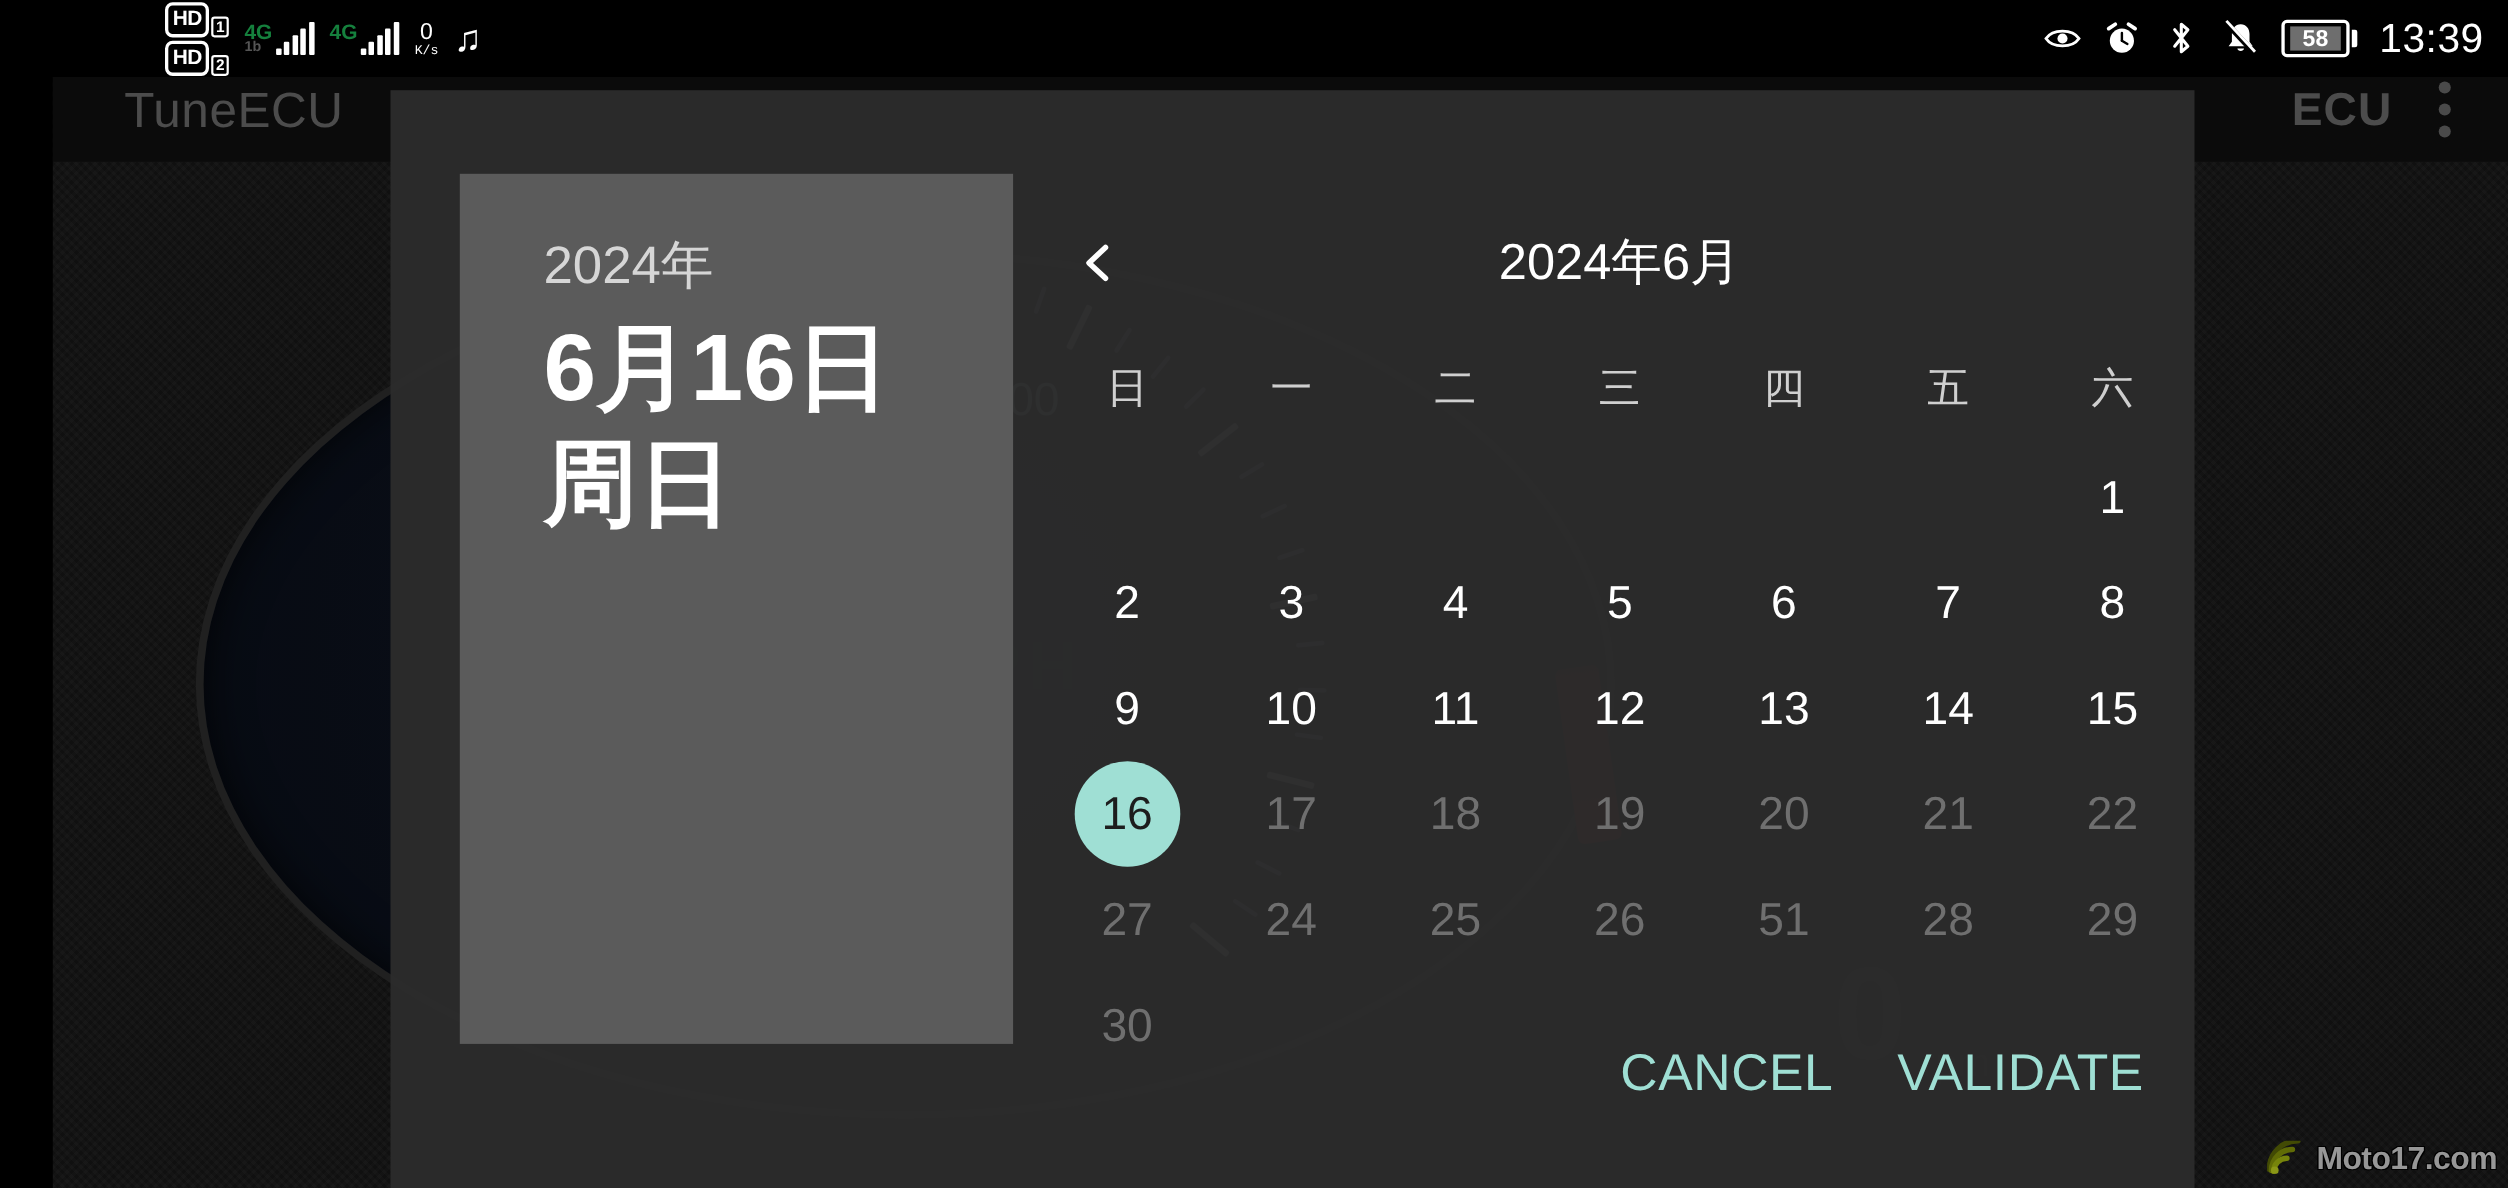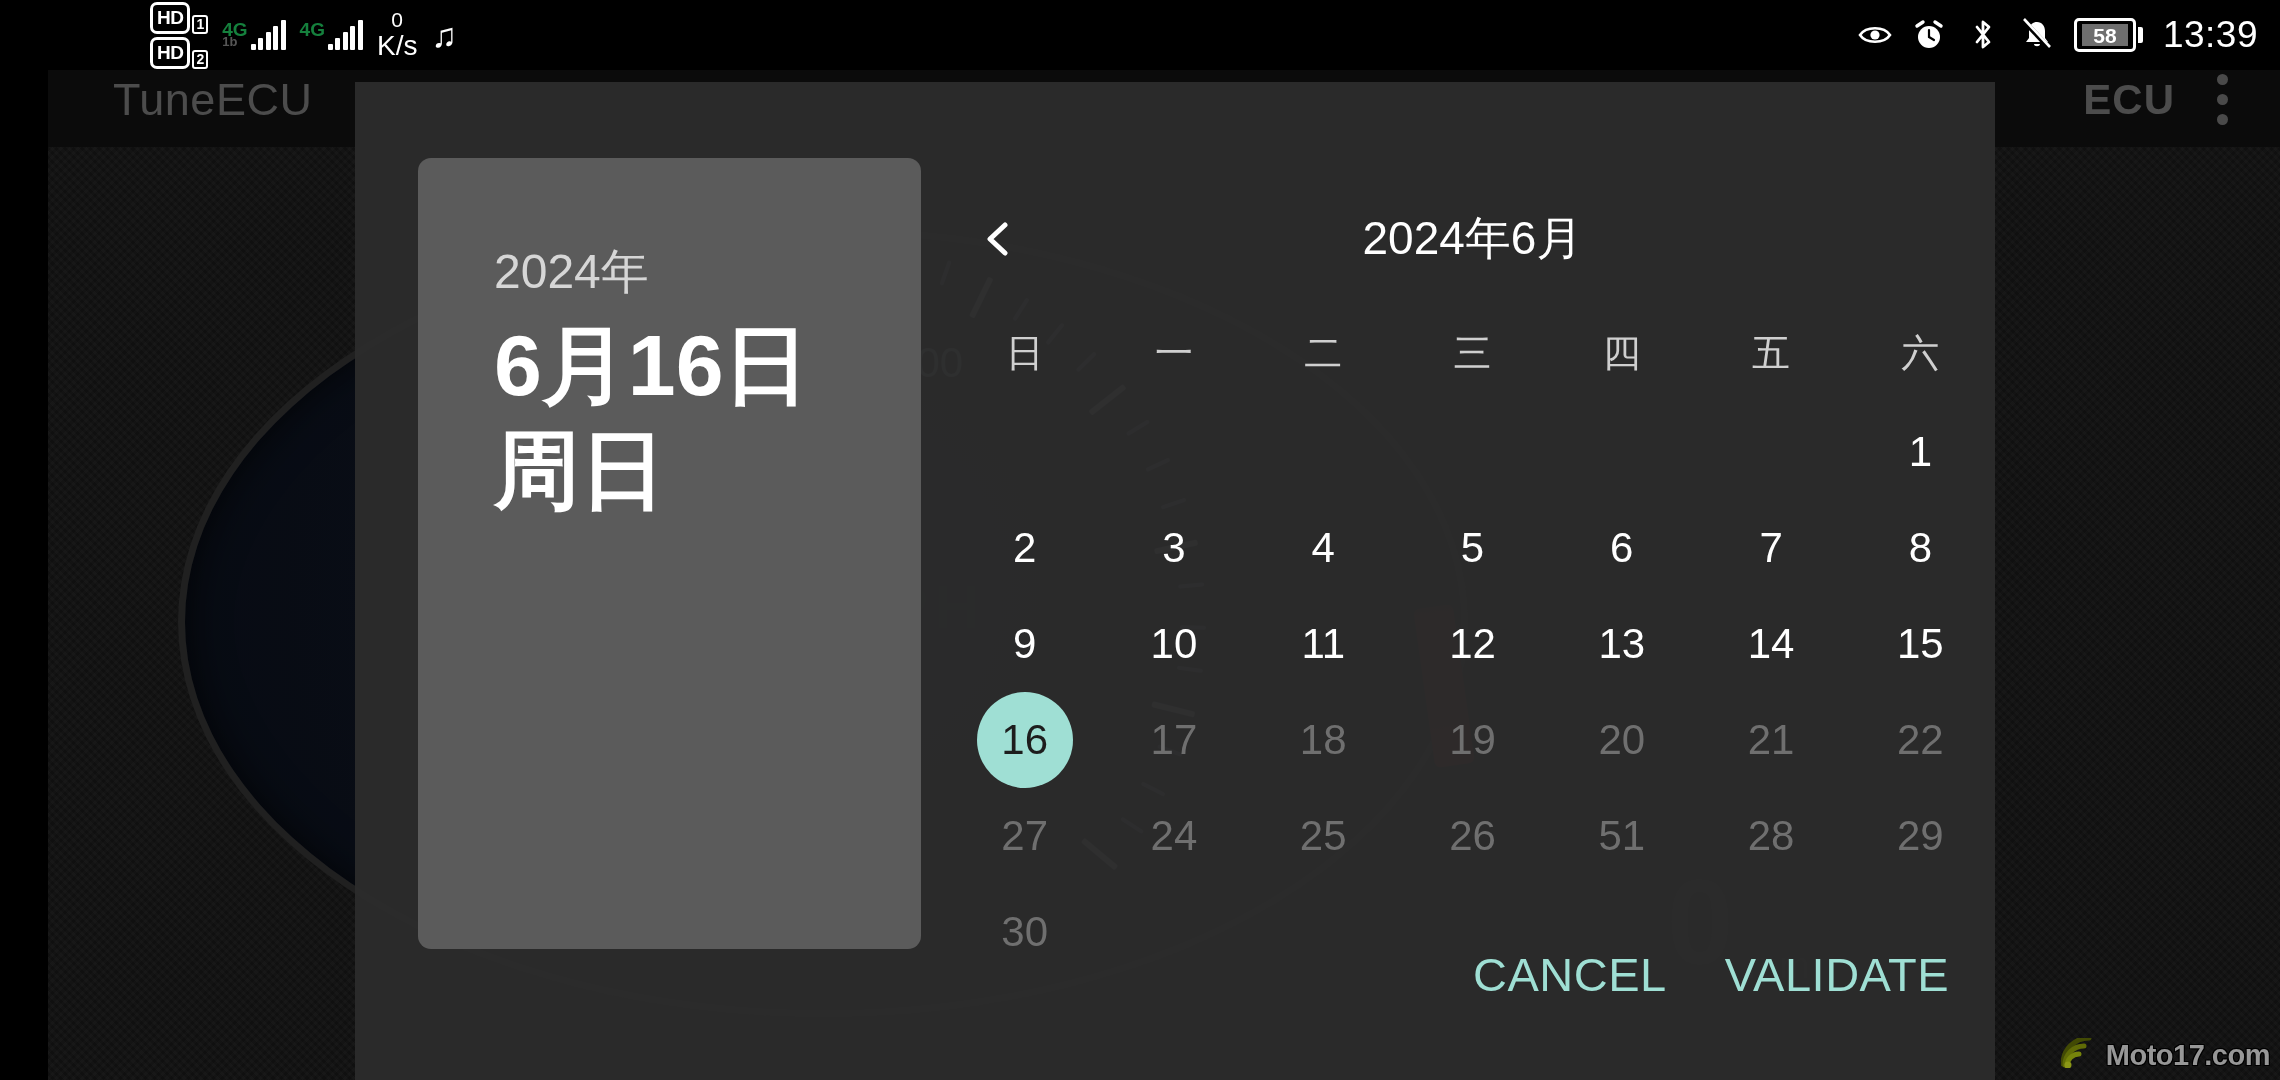--- a/index.html
+++ b/index.html
@@ -37,21 +37,21 @@
   .sig-sub{ position:absolute; left:0px; bottom:1px; color:#555; font-size:13px; font-weight:bold; }
   .bars{ display:flex; align-items:flex-end; gap:2.5px; height:30px; }
   .bars i{ display:block; width:5px; background:#fff; border-radius:1px; }
   .bars i:nth-child(1){ height:6px; }
   .bars i:nth-child(2){ height:12px; }
   .bars i:nth-child(3){ height:18px; }
   .bars i:nth-child(4){ height:24px; }
   .bars i:nth-child(5){ height:30px; }
   .netspeed{ color:#fff; text-align:center; line-height:1.05; }
   .netspeed .v{ font-size:21px; }
-  .netspeed .u{ font-size:28px; }
+  .netspeed .u{ font-size:12px;font-family:Liberation Mono, monospace; }
   .music-note{ color:#fff; font-size:34px; line-height:1; }
 
   .sb-right{
     position:absolute; right:22px; top:0; height:70px;
     display:flex; align-items:center; gap:20px;
   }
   .sb-icon{ width:34px; height:34px; display:flex; align-items:center; justify-content:center; }
   .sb-icon svg{ display:block; }
   .battery{
     display:flex; align-items:center;
@@ -153,22 +153,21 @@
   }
   #date-dialog{
     position:absolute; left:355px; top:82px; width:1640px; height:998px;
     background:rgba(44,44,44,.965); z-index:30;
     display:flex;
   }
   
   #date-panel{
     position:absolute; left:418px; top:158px; width:503px; height:791px;
     background:#5b5b5b; z-index:40;
-    padding:88px 0 0 76px;
-    border-radius:13px;
+    padding:58px 0 0 76px;
   }
   #date-year{ color:#d6d6d6; font-size:48px; line-height:1.1; }
   #date-big{
     color:#ffffff; font-size:86px; font-weight:bold; line-height:1.22;
     margin-top:14px; max-width:330px;
   }
 
   
   #calendar{
     position:absolute; left:950px; top:82px; width:1045px; height:998px; z-index:41;

